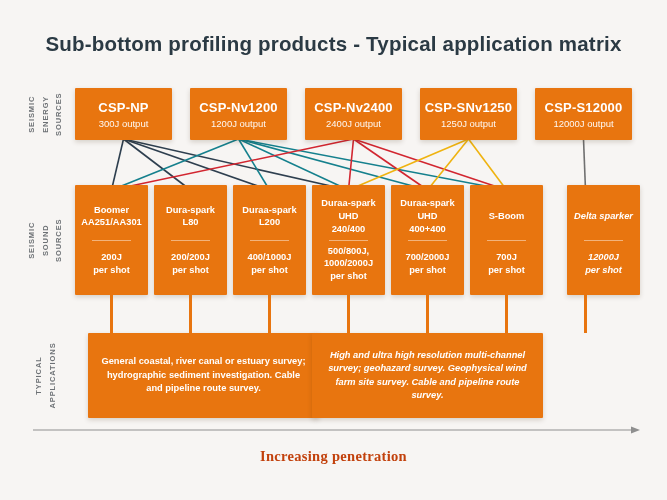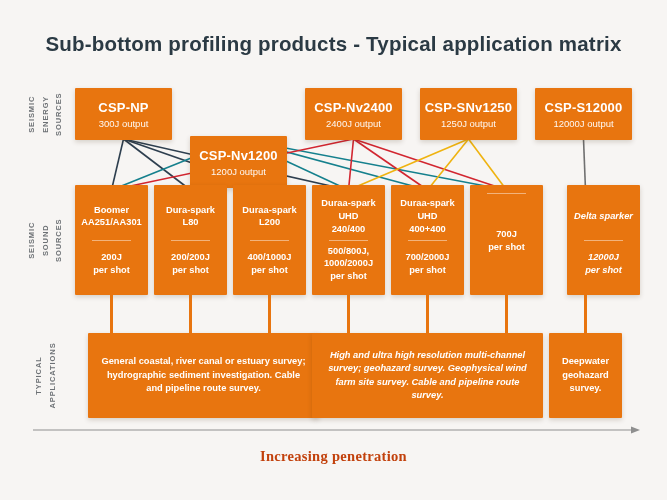--- a/index.html
+++ b/index.html
@@ -84,21 +84,21 @@
   </div>
   <div class="side-label" style="top:333px;height:85px;">
     <span>TYPICAL
 APPLICATIONS</span>
   </div>
 
   <div class="box energy-box" style="left:75px;">
     <div class="energy-name">CSP-NP</div>
     <div class="energy-output">300J output</div>
   </div>
-  <div class="box energy-box" style="left:190px;margin-top:48px;">
+  <div class="box energy-box" style="left:190px;">
     <div class="energy-name">CSP-Nv1200</div>
     <div class="energy-output">1200J output</div>
   </div>
   <div class="box energy-box" style="left:305px;">
     <div class="energy-name">CSP-Nv2400</div>
     <div class="energy-output">2400J output</div>
   </div>
   <div class="box energy-box" style="left:420px;">
     <div class="energy-name">CSP-SNv1250</div>
     <div class="energy-output">1250J output</div>
@@ -140,40 +140,38 @@
   </div>
   <div class="box sound-box" style="left:391px;">
     <div class="sound-name">Duraa-spark
 UHD
 400+400</div>
     <div class="sound-divider"></div>
     <div class="sound-energy">700/2000J
 per shot</div>
   </div>
   <div class="box sound-box" style="left:470px;">
+    <div class="sound-name">S-Boom</div>
     <div class="sound-divider"></div>
     <div class="sound-energy">700J
 per shot</div>
   </div>
   <div class="box sound-box" style="left:567px;font-style:italic;">
     <div class="sound-name">Delta sparker</div>
     <div class="sound-divider"></div>
     <div class="sound-energy">12000J
 per shot</div>
   </div>
 
   <div class="box app-box" style="left:88px;width:231px;">
     <div class="app-text">General coastal, river canal or estuary survey; hydrographic sediment investigation. Cable and pipeline route survey.</div>
   </div>
   <div class="box app-box" style="left:312px;width:231px;font-style:italic;">
     <div class="app-text">High and ultra high resolution multi-channel survey; geohazard survey. Geophysical wind farm site survey. Cable and pipeline route survey.</div>
   </div>
-  <div class="box app-box" style="left:549px;width:73px;">
-    <div class="app-text">Deepwater geohazard survey.</div>
-  </div>
 
   <div class="axis-label">Increasing penetration</div>
 
 <div class="stub" style="left: 110.25px; top: 295px; height: 38px;"></div>
     <div class="stub" style="left: 189.25px; top: 295px; height: 38px;"></div>
     <div class="stub" style="left: 268.25px; top: 295px; height: 38px;"></div>
     <div class="stub" style="left: 347.25px; top: 295px; height: 38px;"></div>
     <div class="stub" style="left: 426.25px; top: 295px; height: 38px;"></div>
     <div class="stub" style="left: 505.25px; top: 295px; height: 38px;"></div>
     <div class="stub" style="left: 584.25px; top: 295px; height: 38px;"></div>

